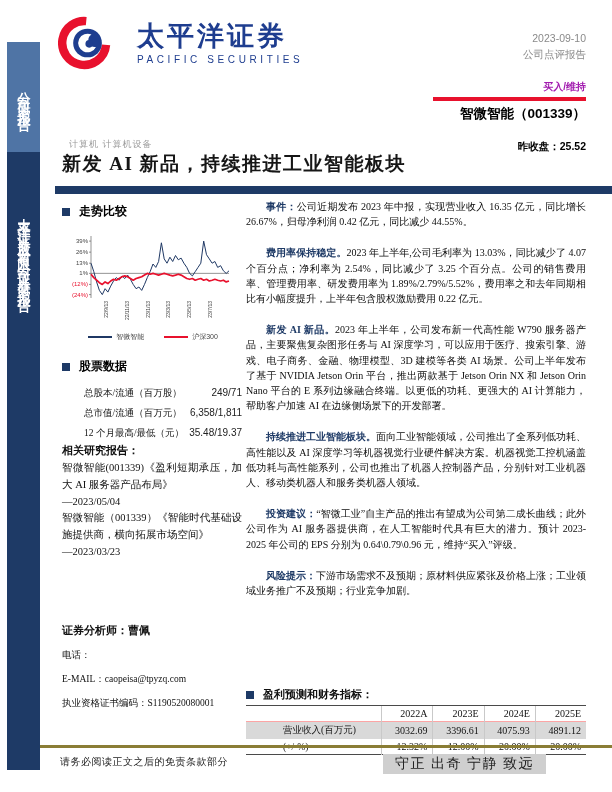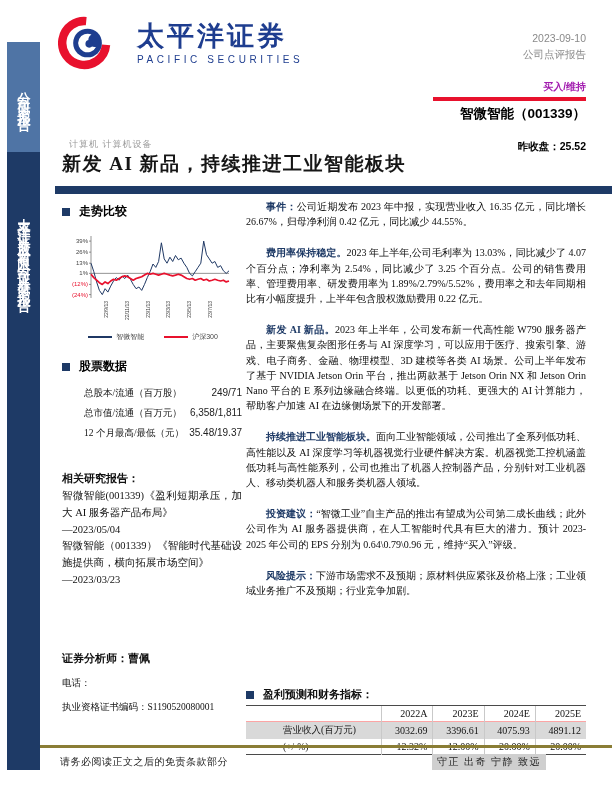--- a/index.html
+++ b/index.html
@@ -44,21 +44,21 @@
   .chart-wrap { margin:10px 0 0 2px; }
   .legend { display:flex; gap:20px; justify-content:center; margin-top:2px; font-size:7px; color:#444; }
   .legend .item { display:flex; align-items:center; gap:4px; }
   .leg-line { width:24px; height:2px; background:#999; }
 
   .stock { margin-top:16px; }
   .stock .row { display:flex; justify-content:space-between; align-items:baseline; line-height:19px;margin-left:22px; }
   .stock .lab { font-family:"Liberation Serif", serif; font-size:9.5px; }
   .stock .val { font-size:10px; color:#222; }
 
-  .reports { margin-top:28px; font-family:"Liberation Serif", serif; }
+  .reports { margin-top:0; font-family:"Liberation Serif", serif; }
   .reports .rep-title { font-weight:bold; font-size:11px; margin-bottom:2px; }
   .reports .rep { font-size:10.5px; line-height:1.6; text-align:justify; }
 
   .analyst { margin-top:62px; font-family:"Liberation Serif", serif; }
   .analyst .a-name { font-weight:bold; font-size:11px; }
   .analyst .a-line { font-size:9.5px; margin-top:11px; }
 
   .col-right p { font-family:"Liberation Serif", serif; font-size:10px; line-height:15.2px;
                  text-align:justify; text-indent:2em; margin:0 0 16px 0; color:#0c0c0c; }
   .col-right p .lead { font-weight:bold; color:#1e3a66; }
@@ -73,22 +73,22 @@
   table.fin thead tr { border-bottom:1px solid #fca5a5; }
   table.fin .shade { background:#d9d9d9; }
   table.fin tbody tr:last-child { border-bottom:1.5px solid #4a4a4a; }
   table.fin td + td, table.fin th + th { border-left:1px solid #c9c9c9; }
   table.fin .rowlab { font-size:9.5px; }
 
   
   .rule { position:absolute; left:40px; top:745px; width:572px; height:2.5px; background:#8a7d35; }
   .disclaimer { position:absolute; left:60px; top:755px; font-family:"Liberation Serif", serif;
                 font-size:10px; color:#1b1b1b; letter-spacing:0.5px; }
-  .motto { position:absolute; right:66px; top:754px; background:#cfcfcf; padding:1px 5px;
-           font-family:"Liberation Serif", serif; font-size:10px; color:#222; letter-spacing:1.5px; }
+  .motto { position:absolute; right:66px; top:754px; background:#cfcfcf; padding:1px 12px;
+           font-family:"Liberation Serif", serif; font-size:14px; color:#222; letter-spacing:1.5px; }
 </style>
 </head>
 <body>
 
 <div id="page">
 
   <div class="sb sb-top">
     <span>公司研究报告</span>
   </div>
   <div class="sb sb-bot">
@@ -196,20 +196,21 @@
       </div>
       <div class="rep">
         <span>智微智能（001339）《智能时代基础设施提供商，横向拓展市场空间》</span><br>
         <span>—2023/03/23</span>
       </div>
     </div>
 
     <div class="analyst">
       <div class="a-name">证券分析师：曹佩</div>
       <div class="a-line">电话：</div>
+      <div class="a-line">E-MAIL：caopeisa@tpyzq.com</div>
       <div class="a-line">执业资格证书编码：S1190520080001</div>
     </div>
   </div>
 
   <div class="col-right">
     <p><span class="lead">事件：</span><span>公司近期发布 2023 年中报，实现营业收入 16.35 亿元，同比增长 26.67%，归母净利润 0.42 亿元，同比减少 44.55%。</span></p>
     <p><span class="lead">费用率保持稳定。</span><span>2023 年上半年,公司毛利率为 13.03%，同比减少了 4.07 个百分点；净利率为 2.54%，同比减少了 3.25 个百分点。公司的销售费用率、管理费用率、研发费用率为 1.89%/2.79%/5.52%，费用率之和去年同期相比有小幅度提升，上半年包含股权激励费用 0.22 亿元。</span></p>
     <p><span class="lead">新发 AI 新品。</span><span>2023 年上半年，公司发布新一代高性能 W790 服务器产品，主要聚焦复杂图形任务与 AI 深度学习，可以应用于医疗、搜索引擎、游戏、电子商务、金融、物理模型、3D 建模等各类 AI 场景。公司上半年发布了基于 NVIDIA Jetson Orin 平台，推出两款基于 Jetson Orin NX 和 Jetson Orin Nano 平台的 E 系列边缘融合终端。以更低的功耗、更强大的 AI 计算能力，帮助客户加速 AI 在边缘侧场景下的开发部署。</span></p>
     <p><span class="lead">持续推进工业智能板块。</span><span>面向工业智能领域，公司推出了全系列低功耗、高性能以及 AI 深度学习等机器视觉行业硬件解决方案。机器视觉工控机涵盖低功耗与高性能系列，公司也推出了机器人控制器产品，分别针对工业机器人、移动类机器人和服务类机器人领域。</span></p>
     <p><span class="lead">投资建议：</span><span>“智微工业”自主产品的推出有望成为公司第二成长曲线；此外公司作为 AI 服务器提供商，在人工智能时代具有巨大的潜力。预计 2023-2025 年公司的 EPS 分别为 0.64\0.79\0.96 元，维持“买入”评级。</span></p>

